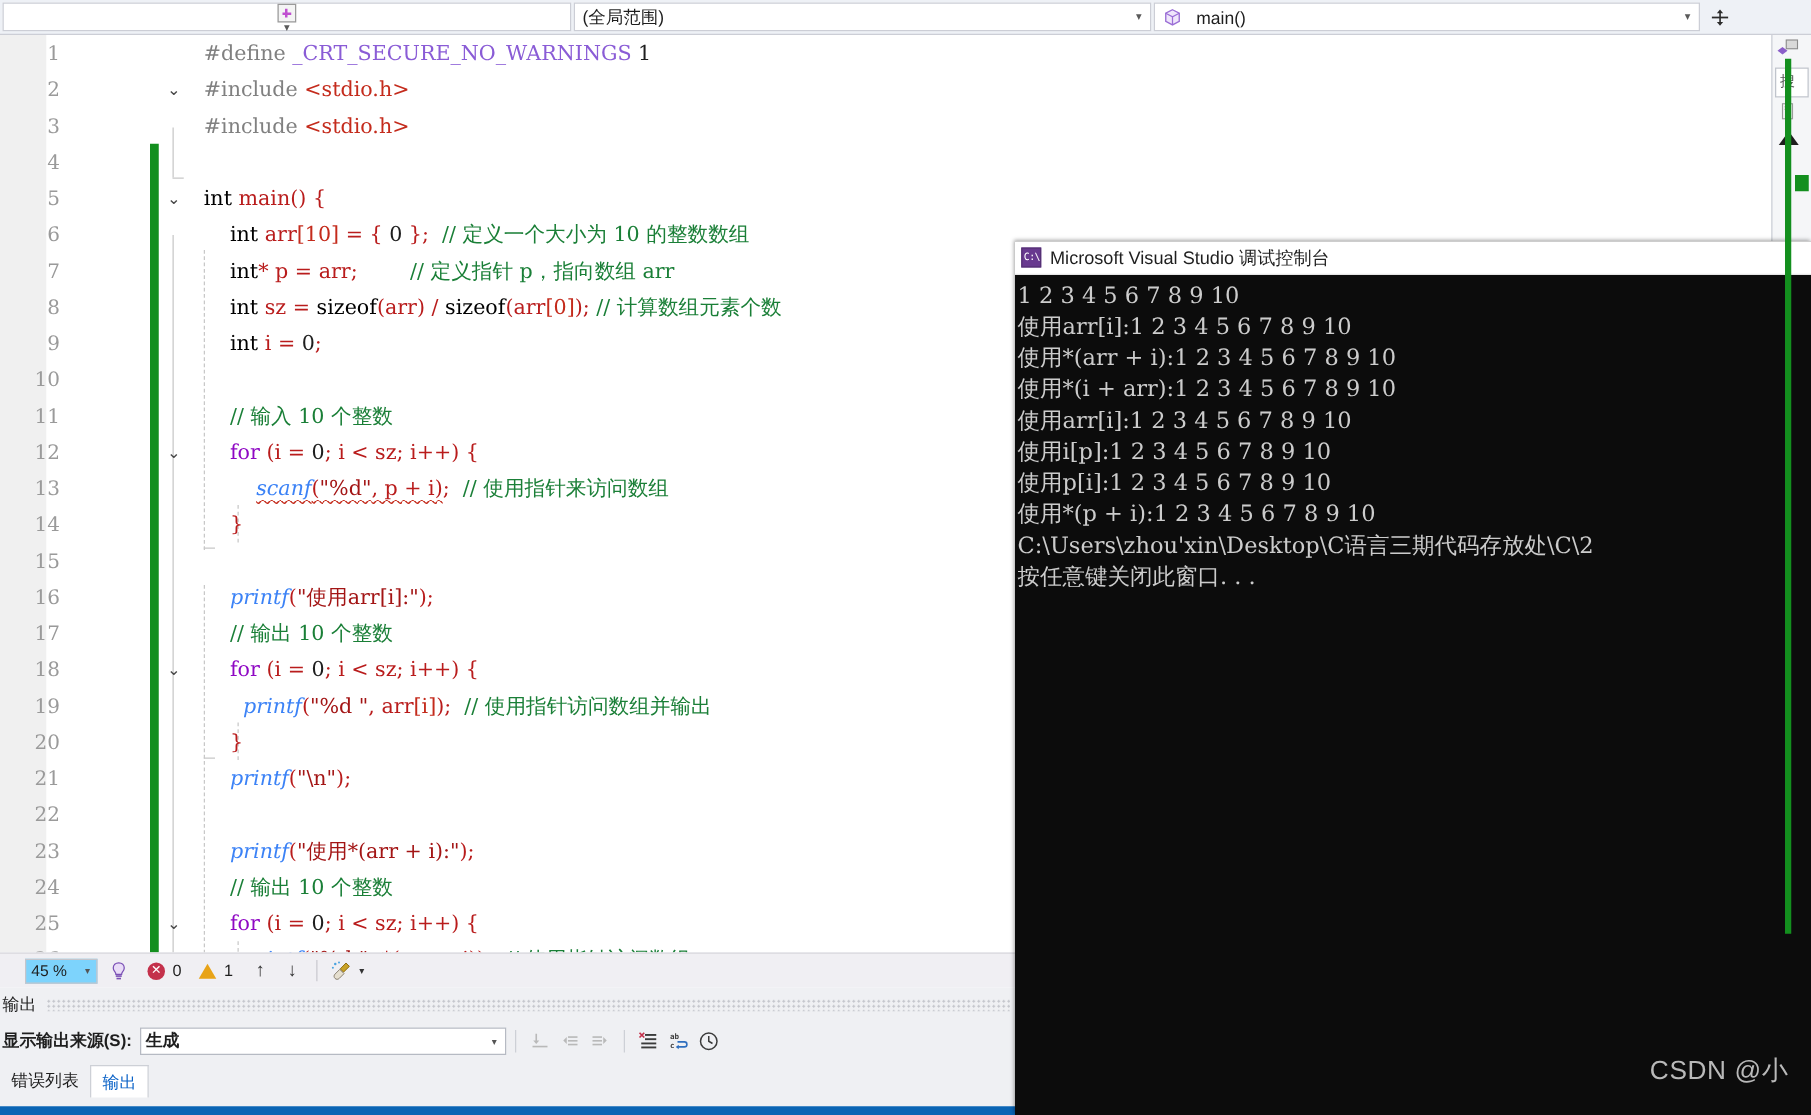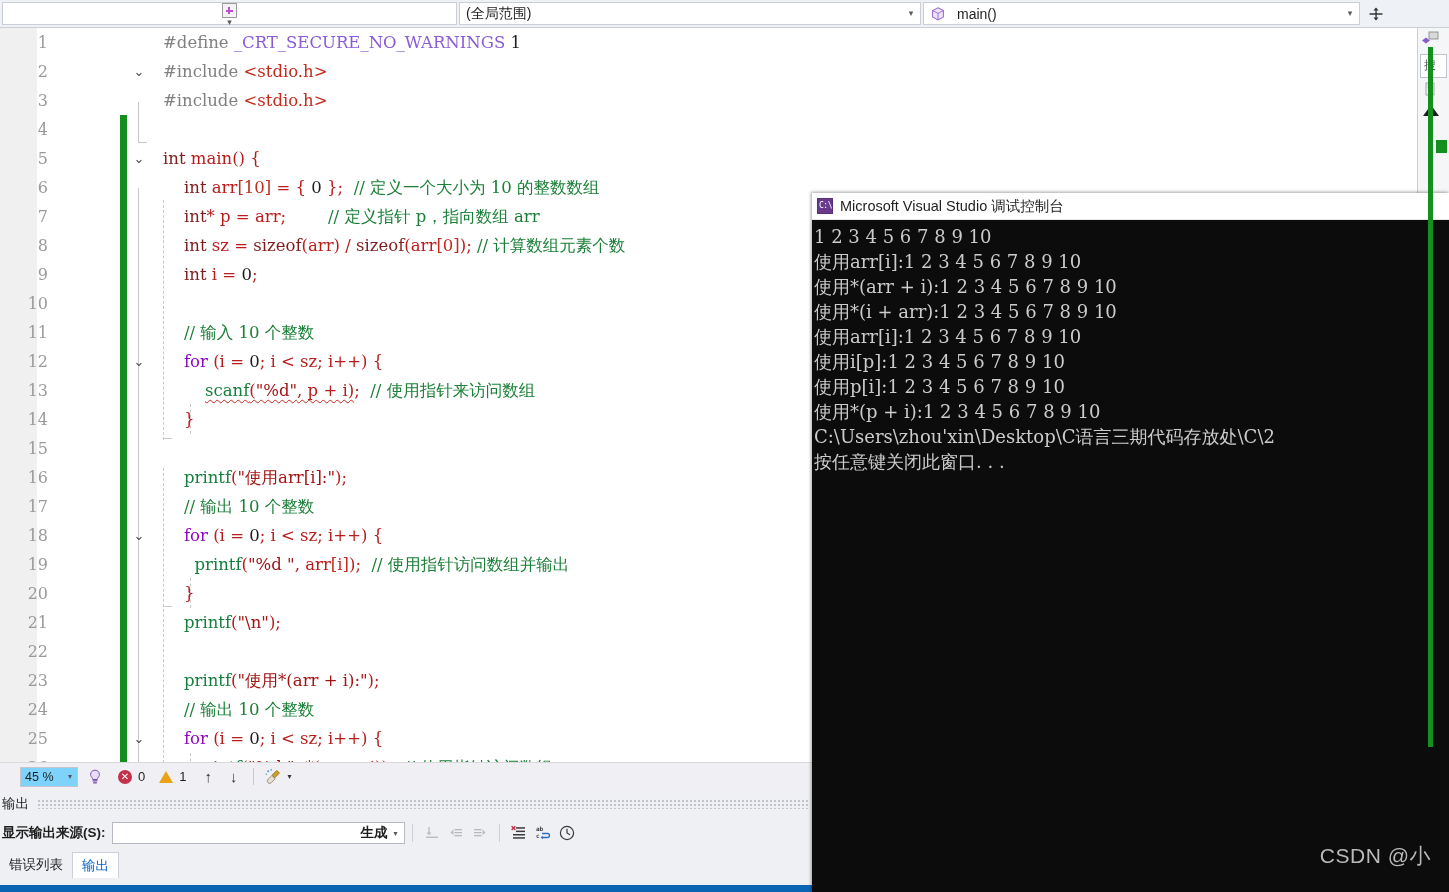--- a/index.html
+++ b/index.html
@@ -80,25 +80,25 @@
   .vline{position:absolute;width:1px;background:#c8c8c8;}
   .dline{
     position:absolute;width:0;border-left:1px dashed #c8c8c8;
   }
 
   
   .tok-pre{color:#808080;}
   .tok-macroname{color:#8a5cd6;}
   .tok-str{color:#a31515;}
   .tok-strred{color:#c42b1c;}
-  .tok-kw{color:#7f1d1d;}
+  .tok-kw{color:#000000;}
   .tok-kwctl{color:#8f08c4;}
   .tok-cmt{color:#1a7f37;}
   .tok-num{color:#1e1e1e;}
-  .tok-fn{color:#15803d;}
+  .tok-fn{color:#3b82f6;font-style:italic;}
   .tok-id{color:#b91c1c;}
   .squiggle{
     text-decoration:underline;
     text-decoration-style:wavy;
     text-decoration-color:#c42b1c;
     text-decoration-thickness:1px;
     text-underline-offset:3px;
   }
 
   
@@ -171,21 +171,21 @@
     flex:1;height:10px;margin-left:8px;margin-right:4px;
     background-image:radial-gradient(#c2c4ca 0.8px, transparent 0.9px);
     background-size:4px 4px;
   }
   #op-toolbar{height:30px;display:flex;align-items:center;font-weight:bold;}
   #op-toolbar .lbl{font-size:13.5px;padding-left:2px;}
   #op-select{
     width:293px;height:22px;margin-left:6px;background:#fff;border:1px solid #b6bac3;
     display:flex;align-items:center;box-sizing:border-box;font-size:13.5px;
   }
-  #op-select .sv{flex:1;padding-left:16px;text-align:right;}
+  #op-select .sv{flex:1;padding-left:4px;}
   #op-select .sa{width:16px;text-align:center;font-size:8px;color:#555;}
   #op-toolbar .vsep{width:1px;height:18px;background:#cdd0d6;margin:0 7px;}
   .op-ic{width:24px;height:22px;display:flex;align-items:center;justify-content:center;}
   #op-tabs{height:30px;display:flex;align-items:flex-end;padding-left:0px;}
   .op-tab{
     height:26px;line-height:26px;padding:0 9px;font-size:13.5px;color:#1e1e1e;
     box-sizing:border-box;
   }
   .op-tab.active{
     background:#ffffff;border:1px solid #cdd0d6;border-bottom:none;color:#0a62c7;

